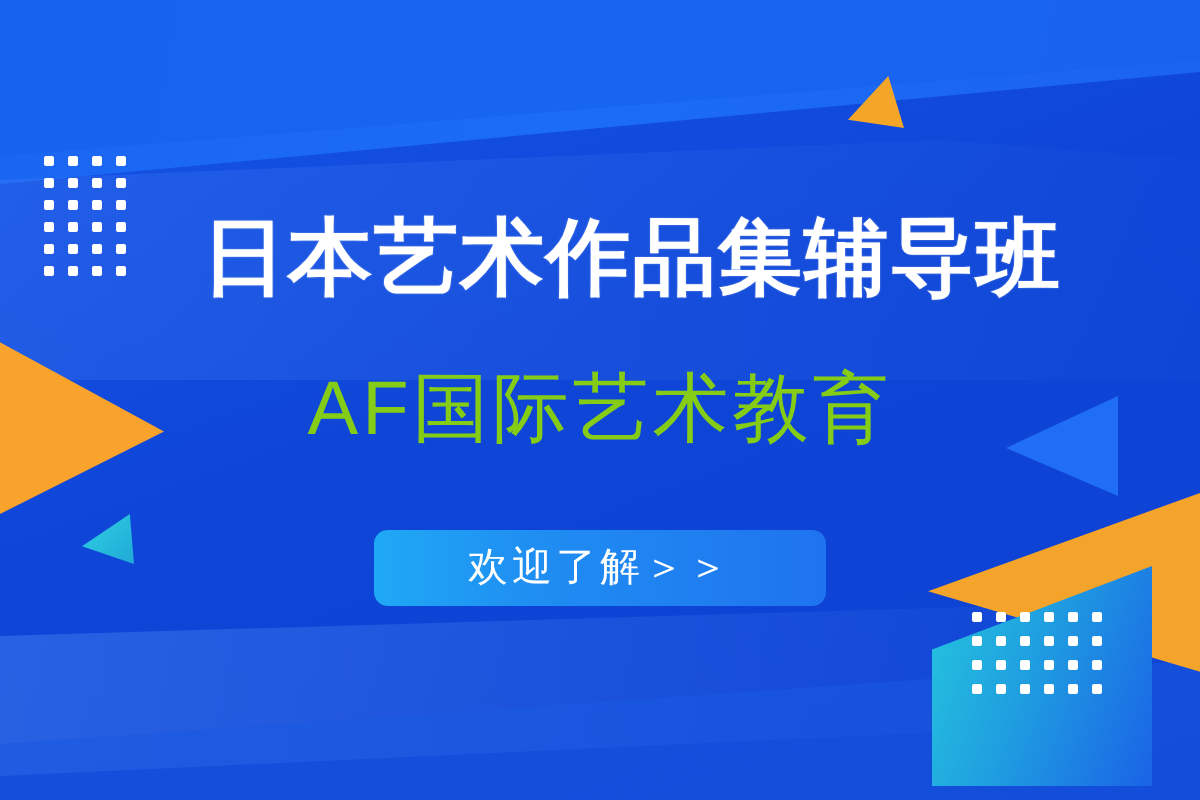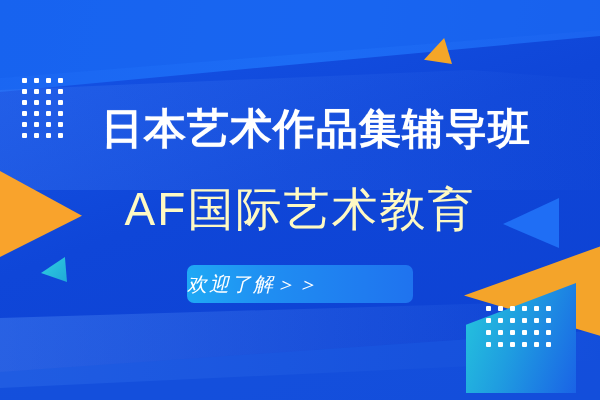--- a/index.html
+++ b/index.html
@@ -139,43 +139,42 @@
     letter-spacing: 1px;
     line-height: 1;
     text-shadow: 0 0 1px rgba(255,255,255,.4);
     padding-left: 16px;
   }
   #subline {
     position: absolute;
     left: 0; top: 186px;
     width: 600px;
     text-align: center;
-    color: #fef9c3;
-    font-size: 46px;
+    color: #84cc16;
+    font-size: 38px;
     font-weight: 400;
     letter-spacing: 2px;
     line-height: 1;
   }
   #cta-button {
     position: absolute;
     left: 187px; top: 265px;
     width: 226px; height: 38px;
     border: none;
     border-radius: 7px;
     background: linear-gradient(90deg, #1fa9f5 0%, #1f8ef2 35%, #1f73ef 100%);
     color: #ffffff;
     font-family: "Liberation Sans", "DejaVu Sans", sans-serif;
     font-size: 20px;
     letter-spacing: 2px;
     cursor: pointer;
     display: flex;
     align-items: center;
-    justify-content: flex-start;
+    justify-content: center;
     padding: 0;
-    font-style: italic;
   }
   #cta-button .cta-text { line-height: 1; }
 </style>
 </head>
 <body>
 
 <div id="banner">
 
   <div class="bg-base"></div>
   <div class="bg-top-band"></div>

